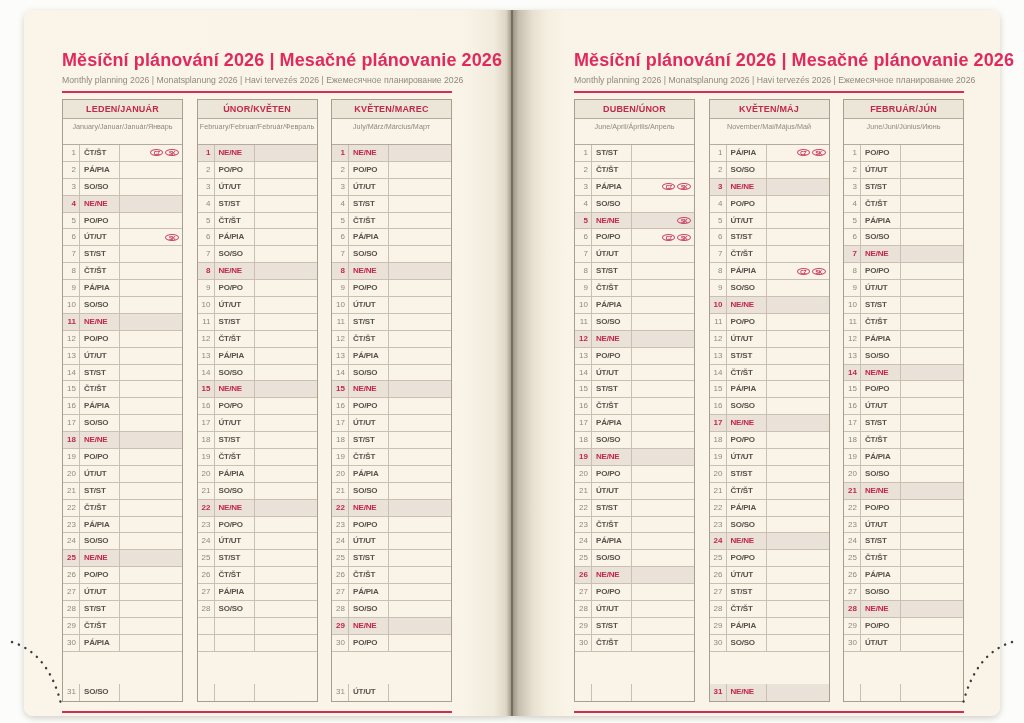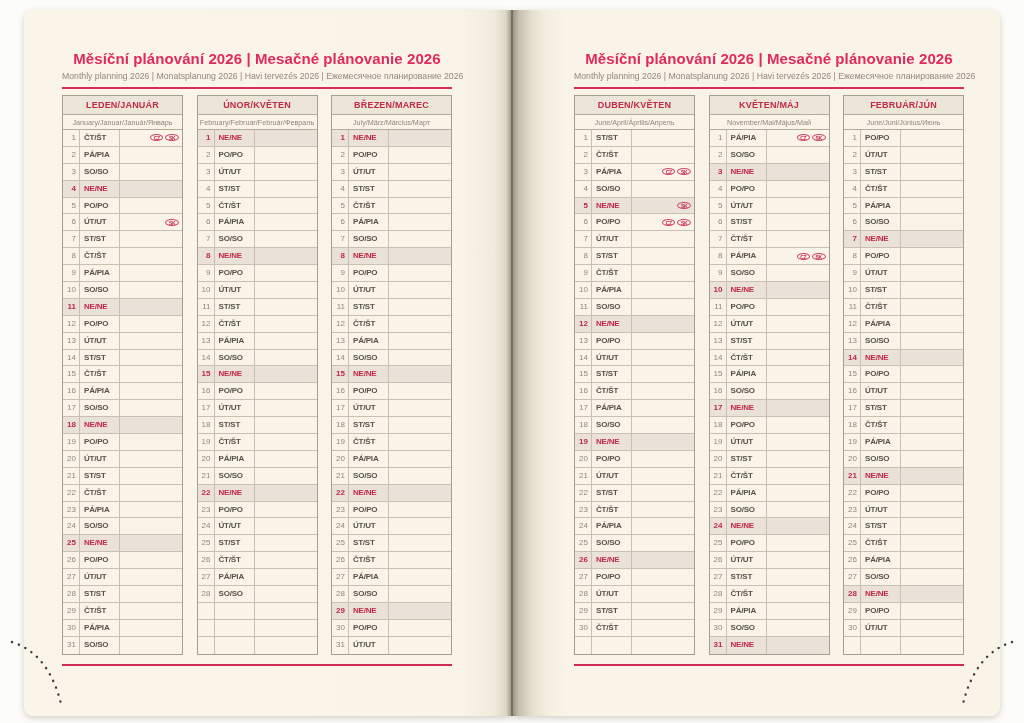--- a/index.html
+++ b/index.html
@@ -13,30 +13,30 @@
   }
   .page.right {
     left:513px; border-radius:0 9px 9px 0;
     background:linear-gradient(90deg,#9d9585 0%,#c6beae 1.2%,#e7e0d1 4%,#f5efe1 7%,#faf4e8 11%);
     box-shadow:0 2px 6px rgba(110,100,80,.30);
   }
   .spine { position:absolute; left:511px; top:10px; width:2px; height:706px; background:#77705f; }
   .content { position:absolute; top:0; height:100%; width:390px; }
   .page.left  .content { left:38px; }
   .page.right .content { left:61px; }
-  .title { margin-top:40px; text-align:center; font-size:15px; font-weight:bold; color:#e02a5e; letter-spacing:0.1px; white-space:nowrap; }
+  .title { margin-top:40px; text-align:center; font-size:18px; font-weight:bold; color:#e02a5e; letter-spacing:0.1px; white-space:nowrap; }
   .subtitle { margin-top:4px; text-align:left; font-size:8.7px; color:#8f887b; white-space:nowrap; }
   .toprule { margin-top:6px; height:2px; background:#d92a5c; }
   .months { display:flex; justify-content:space-between; margin-top:6px; }
   .month { width:121px; border:1px solid #a79e8e; background:#faf4e8; }
   .month-name { height:19px; line-height:19px; text-align:center; background:#ece6d9;
     color:#c22848; font-weight:bold; font-size:9px; border-bottom:1px solid #b4ab9b; letter-spacing:0.2px; }
-  .month-langs { height:15px; line-height:15px; text-align:center; font-size:7.2px; color:#8f887b; border-bottom:1px solid #b4ab9b; }
+  .month-langs { height:26px; line-height:15px; text-align:center; font-size:7.2px; color:#8f887b; border-bottom:1px solid #b4ab9b; }
   .row { display:flex; height:16.9px; border-bottom:1px solid #c9c0af; font-size:8px; }
-  .row:last-child { border-bottom:none; }
+  .row:last-child { border-bottom:none;margin-top:32px; }
   .c-num { width:17px; text-align:right; padding-right:3px; line-height:16px; color:#8f887b; border-right:1px solid #c9c0af; }
   .c-day { width:40px; padding-left:4px; line-height:16px; color:#57524a; font-weight:bold; border-right:1px solid #c9c0af; letter-spacing:-0.2px; }
   .c-note { flex:1; display:flex; justify-content:flex-end; align-items:center; gap:2px; padding-right:3px; }
   .row.sun { background:#eae2d9; }
   .row.sun .c-num, .row.sun .c-day { color:#c22848; font-weight:bold; }
   .flag { display:inline-block; border:1px solid #d2416b; color:#c22848; border-radius:50%;
     font-size:5px; font-weight:bold; height:7px; line-height:6px; padding:0 2.5px; letter-spacing:-0.2px; }
   .bottomrule { height:2px; background:#d22c55; margin-top:9px; }
   .arc { position:absolute; }
   .page.left  .arc { left:-16px; bottom:2px; }
@@ -370,21 +370,21 @@
               <div class="c-day"></div>
               <div class="c-note"></div>
             </div>
             <div class="row">
               <div class="c-num"></div>
               <div class="c-day"></div>
               <div class="c-note"></div>
             </div>
           </div>
           <div class="month">
-            <div class="month-name">BŘEZEN/MAREC</div>
+            <div class="month-name">KVĚTEN/MAREC</div>
             <div class="month-langs">July/März/Március/Март</div>
             <div class="row sun">
               <div class="c-num">1</div>
               <div class="c-day">NE/NE</div>
               <div class="c-note"></div>
             </div>
             <div class="row">
               <div class="c-num">2</div>
               <div class="c-day">PO/PO</div>
               <div class="c-note"></div>
@@ -545,21 +545,21 @@
 
   <div class="spine"></div>
 
   <div class="page right">
     <div class="content">
       <div class="title">Měsíční plánování 2026 | Mesačné plánovanie 2026</div>
       <div class="subtitle">Monthly planning 2026 | Monatsplanung 2026 | Havi tervezés 2026 | Ежемесячное планирование 2026</div>
       <div class="toprule"></div>
       <div class="months" id="months-right">
           <div class="month">
-            <div class="month-name">DUBEN/KVĚTEN</div>
+            <div class="month-name">DUBEN/ÚNOR</div>
             <div class="month-langs">June/April/Április/Апрель</div>
             <div class="row">
               <div class="c-num">1</div>
               <div class="c-day">ST/ST</div>
               <div class="c-note"></div>
             </div>
             <div class="row">
               <div class="c-num">2</div>
               <div class="c-day">ČT/ŠT</div>
               <div class="c-note"></div>

